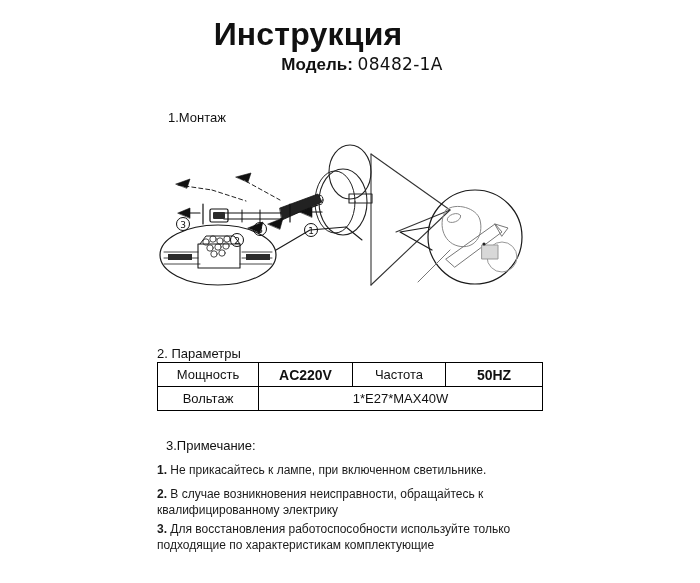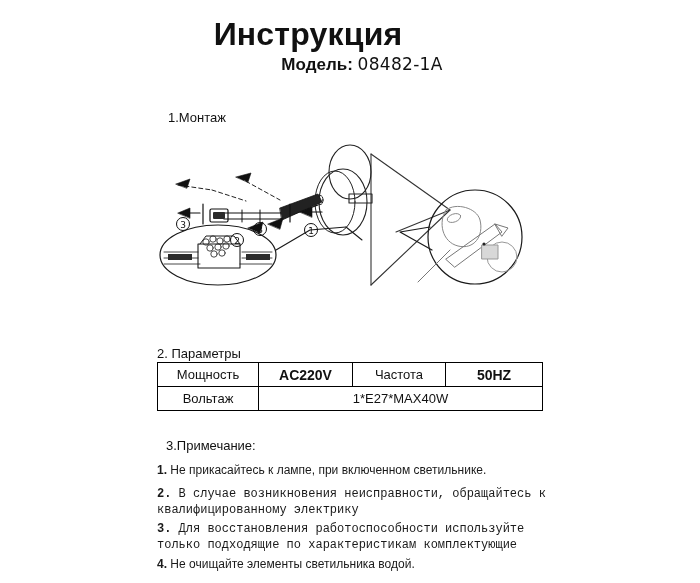--- a/index.html
+++ b/index.html
@@ -109,21 +109,21 @@
     left: 157px;
     top: 462px;
     width: 400px;
   }
   .note-item {
     font-size: 12px;
     line-height: 16px;
     color: #1a1a1a;
     margin-bottom: 8px;
   }
-  .note-item.tight { margin-bottom: 3px; font-family: Liberation Mono, monospace; }
+  .note-item.tight { margin-bottom: 3px; }
   .note-num {
     font-weight: bold;
   }
 </style>
 </head>
 <body>
 
 <div class="page">
 
   <div class="doc-title">Инструкция</div>
@@ -256,18 +256,15 @@
   <div class="notes">
     <div class="note-item">
       <span class="note-num">1.</span><span> Не прикасайтесь к лампе, при включенном светильнике.</span>
     </div>
     <div class="note-item tight">
       <span class="note-num">2.</span><span> В случае возникновения неисправности, обращайтесь к квалифицированному электрику</span>
     </div>
     <div class="note-item tight">
       <span class="note-num">3.</span><span> Для восстановления работоспособности используйте только подходящие по характеристикам комплектующие</span>
     </div>
-    <div class="note-item">
-      <span class="note-num">4.</span><span> Не очищайте элементы светильника водой.</span>
-    </div>
   </div>
 
 </div>
 
 </body></html>

